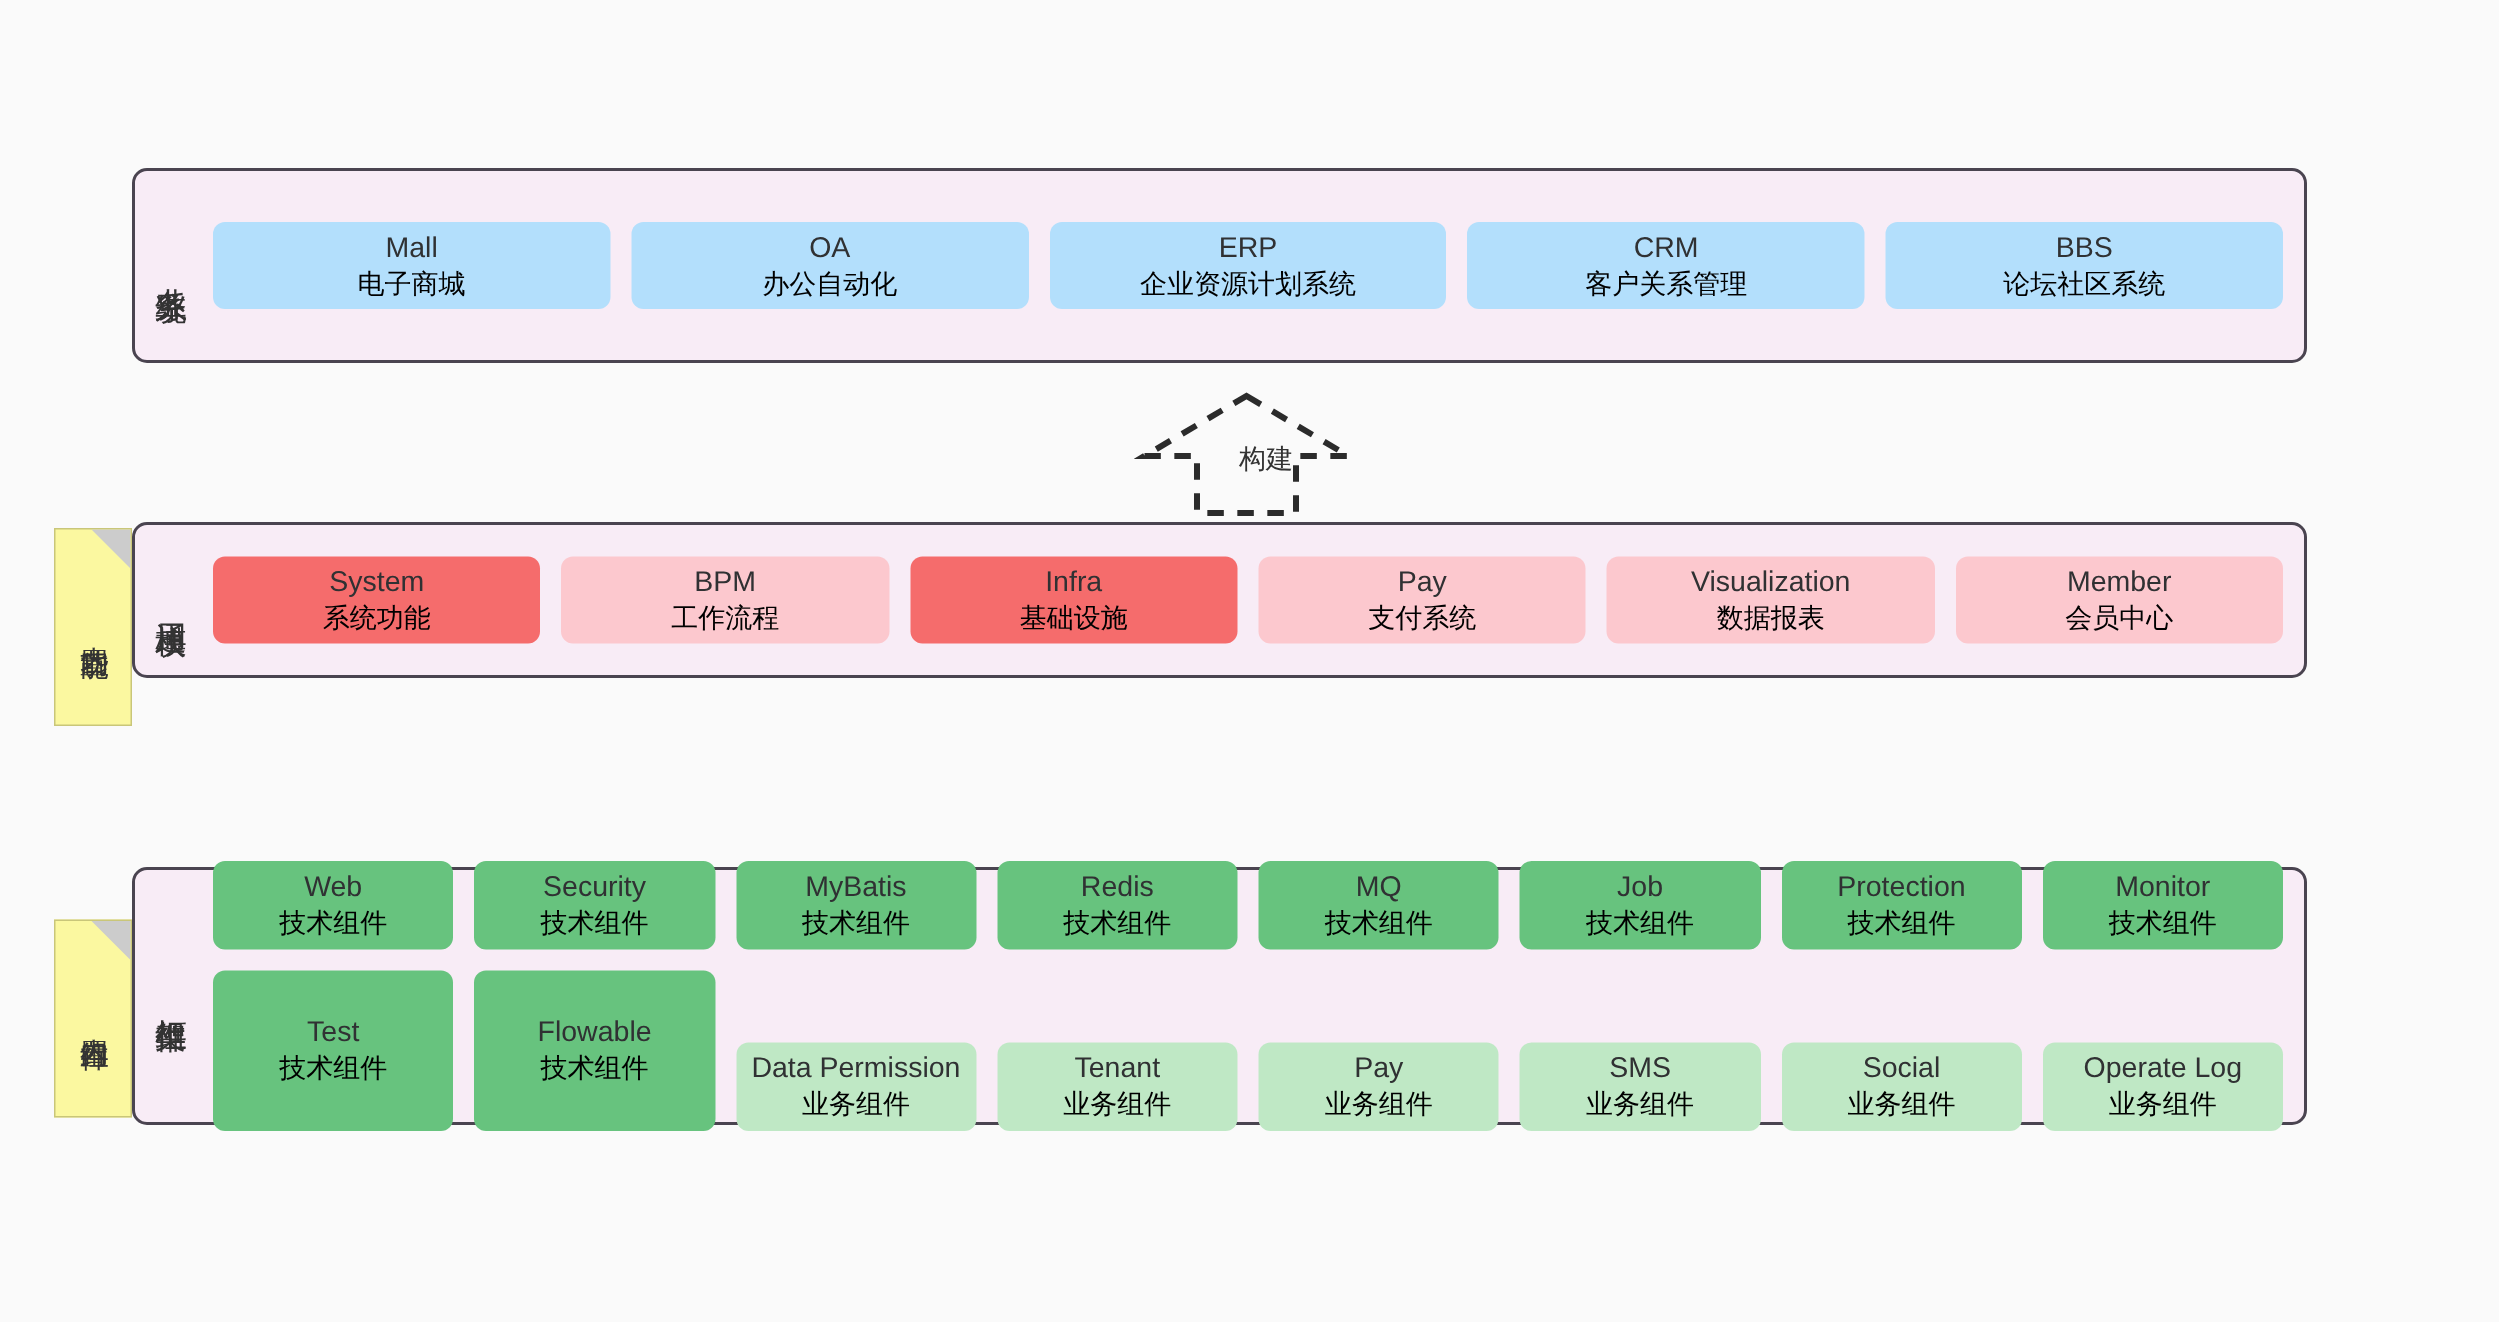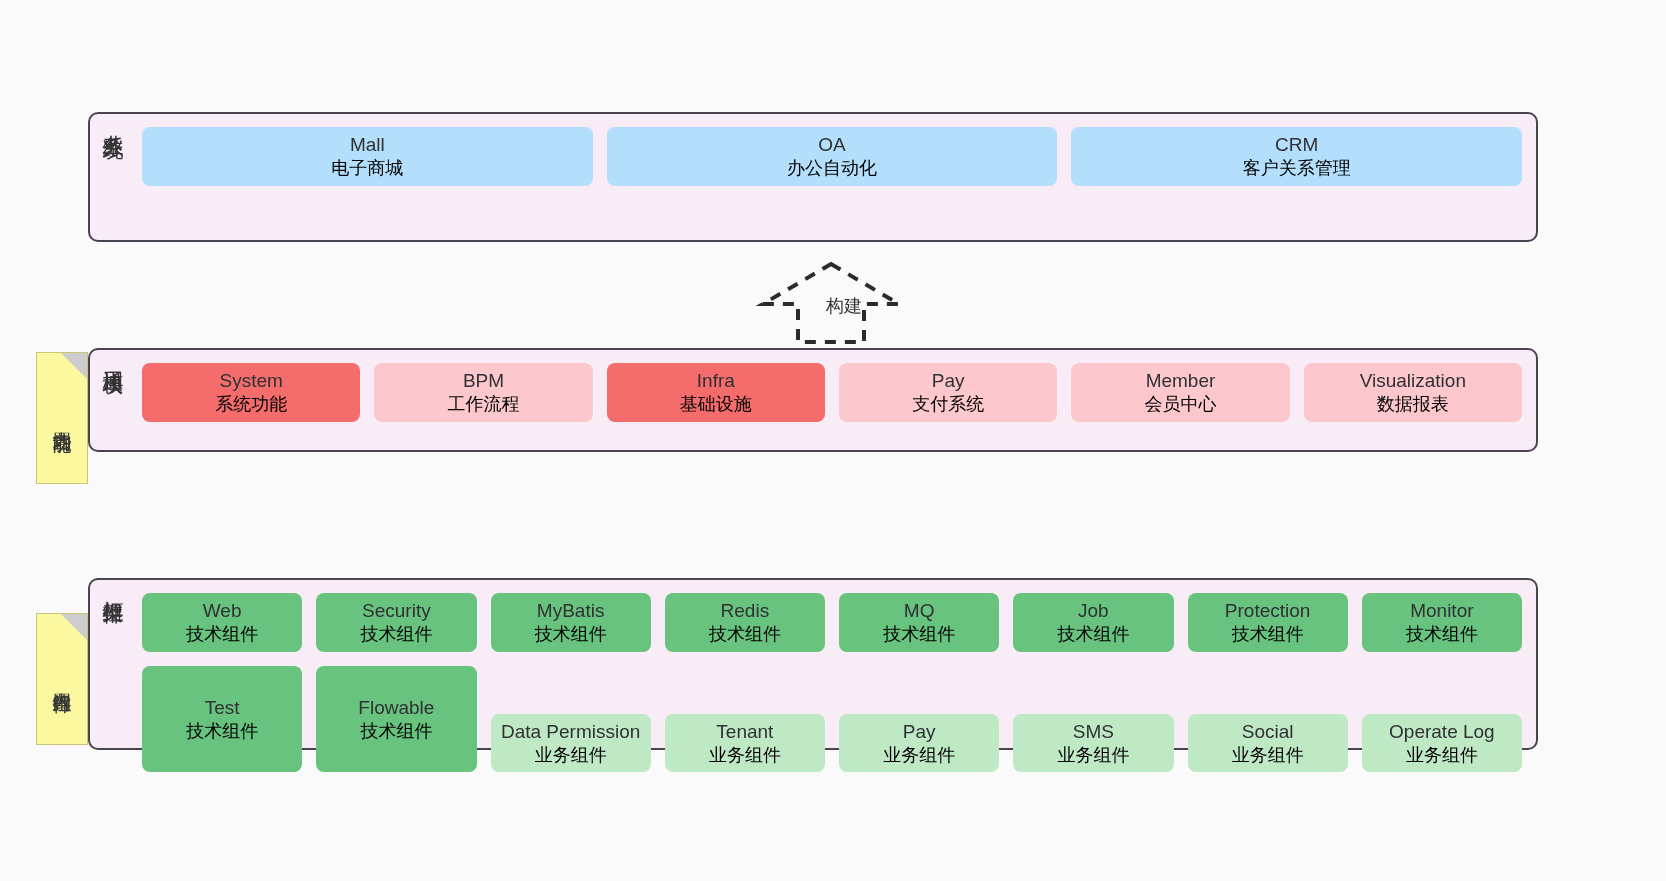--- a/index.html
+++ b/index.html
@@ -21,21 +21,21 @@
   }
 
   
   .layer {
     position: absolute;
     background: #f8ecf6;
     border: 2px solid #4a4450;
     border-radius: 10px;
     box-sizing: border-box;
     display: flex;
-    align-items: flex-start;
+    align-items: center;
   }
 
   .layer-title {
     width: 46px;
     flex: 0 0 46px;
     display: flex;
     align-items: center;
     justify-content: center;
     font-size: 21px;
     line-height: 1.14;
@@ -146,22 +146,30 @@
       <div class="card-row">
         <div class="card c-blue">
           <span class="c-en">Mall</span>
           <span class="c-cn">电子商城</span>
         </div>
         <div class="card c-blue">
           <span class="c-en">OA</span>
           <span class="c-cn">办公自动化</span>
         </div>
         <div class="card c-blue">
+          <span class="c-en">ERP</span>
+          <span class="c-cn">企业资源计划系统</span>
+        </div>
+        <div class="card c-blue">
           <span class="c-en">CRM</span>
           <span class="c-cn">客户关系管理</span>
+        </div>
+        <div class="card c-blue">
+          <span class="c-en">BBS</span>
+          <span class="c-cn">论坛社区系统</span>
         </div>
       </div>
     </div>
   </div>
 
   <div class="connector" id="conn-build" style="left:756px; top:258px; width:150px; height:88px;">
     <svg width="150" height="88" viewBox="0 0 150 88">
       <path d="M 75 6 L 143 46 L 108 46 L 108 84 L 42 84 L 42 46 L 7 46 Z" fill="#fafafa" stroke="#2b2b2b" stroke-width="4" stroke-dasharray="11,9" stroke-linejoin="miter"></path>
     </svg>
     <span class="conn-label" style="top:36px; left:70px; transform:none;">构建</span>
@@ -186,26 +194,26 @@
         </div>
         <div class="card c-red">
           <span class="c-en">Infra</span>
           <span class="c-cn">基础设施</span>
         </div>
         <div class="card c-pink">
           <span class="c-en">Pay</span>
           <span class="c-cn">支付系统</span>
         </div>
         <div class="card c-pink">
+          <span class="c-en">Visualization</span>
+          <span class="c-cn">数据报表</span>
+        </div>
+        <div class="card c-pink">
           <span class="c-en">Member</span>
           <span class="c-cn">会员中心</span>
-        </div>
-        <div class="card c-pink">
-          <span class="c-en">Visualization</span>
-          <span class="c-cn">数据报表</span>
         </div>
       </div>
     </div>
   </div>
 
 
   <div class="note" id="note-framework" style="left:36px; top:613px; width:52px; height:132px;">
     <span class="fold"></span>
     <span>内置组件</span>
   </div>

